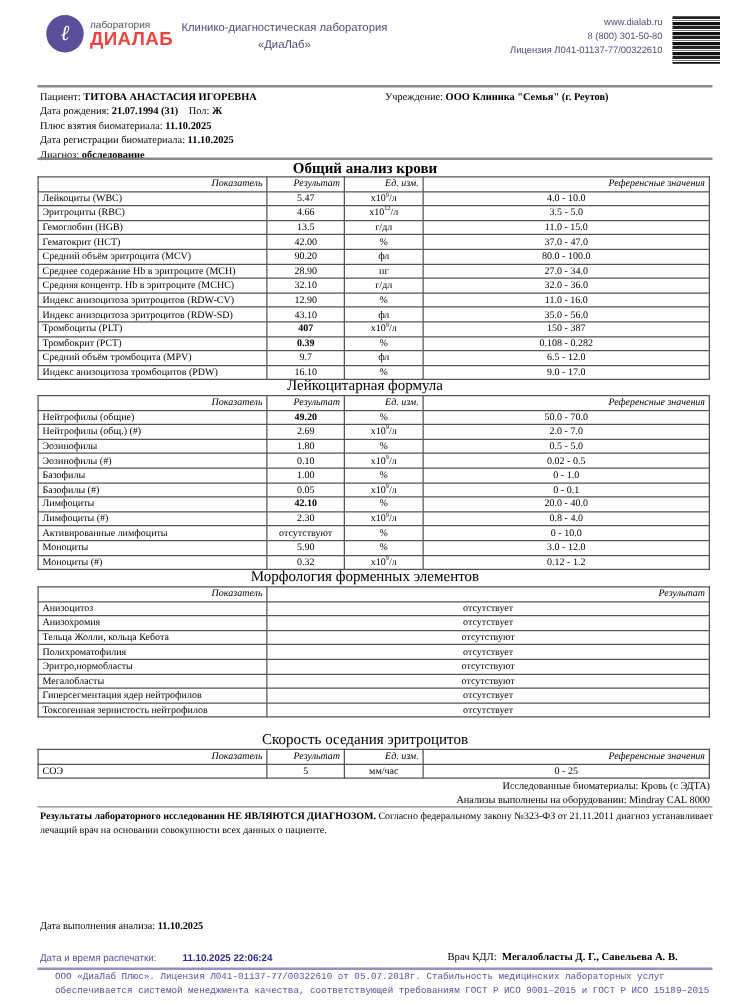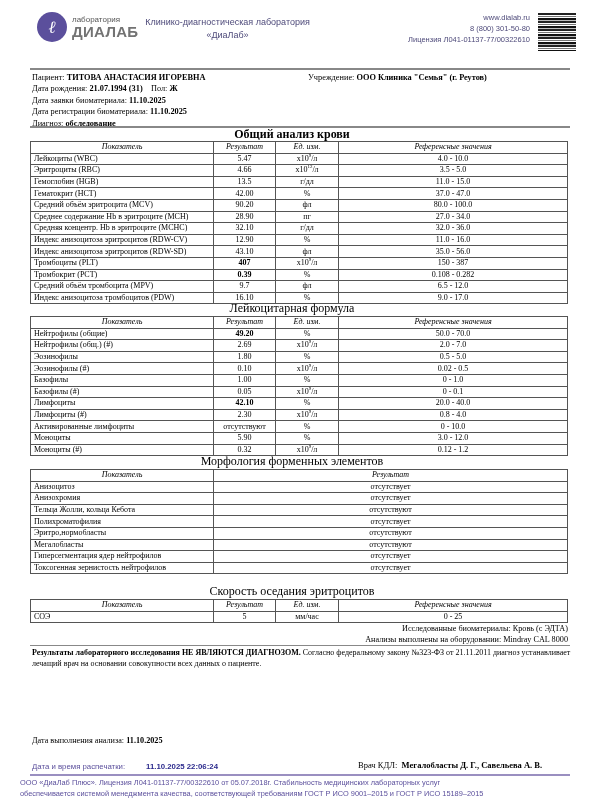--- a/index.html
+++ b/index.html
@@ -2,44 +2,44 @@
 <html><head>
 <meta charset="utf-8">
 <style>
   html,body{margin:0;padding:0;background:#fff;}
   body{width:600px;height:803px;position:relative;overflow:hidden;font-family:"Liberation Serif",serif;color:#000;}
   .header{position:absolute;left:0;top:0;width:600px;height:62px;}
   .logo{position:absolute;left:37px;top:12px;display:flex;align-items:center;}
   .logo-circle{width:30px;height:30px;border-radius:50%;background:#5b4f9c;display:flex;align-items:center;justify-content:center;color:#fff;font-family:"DejaVu Serif",serif;font-style:italic;font-size:17px;}
   .logo-text{margin-left:5px;line-height:1;}
   .logo-small{font-family:"Liberation Sans",sans-serif;font-size:8px;color:#555;}
-  .logo-big{font-family:"Liberation Sans",sans-serif;font-weight:bold;font-size:15px;color:#737373;letter-spacing:0.3px;}
+  .logo-big{font-family:"Liberation Sans",sans-serif;font-weight:bold;font-size:15px;color:#ef4444;letter-spacing:0.3px;}
   .lab-name{position:absolute;left:145px;top:16px;width:165px;text-align:center;font-family:"Liberation Sans",sans-serif;font-size:9px;color:#4e4a7a;line-height:13px;}
   .contacts{position:absolute;right:70px;top:12px;text-align:right;font-family:"Liberation Sans",sans-serif;font-size:7.5px;color:#4e4a7a;line-height:11px;}
   .barcode{position:absolute;left:538px;top:13px;width:38px;height:38px;background:repeating-linear-gradient(180deg,#222 0 2px,#fff 2px 3px,#777 3px 4px,#fff 4px 5px,#111 5px 7px,#bbb 7px 8px);}
   .rule{position:absolute;left:30px;width:540px;height:2px;background:#888;}
   .patient{position:absolute;left:32px;top:72px;width:540px;font-size:8.3px;line-height:11.4px;}
   .patient .col{position:absolute;top:0;}
   .patient b{font-weight:bold;}
   .section-title{position:absolute;left:22px;width:540px;text-align:center;font-size:12px;}
   .section-title.bold{font-weight:bold;}
   table{position:absolute;left:30px;width:538px;border-collapse:collapse;font-size:8px;}
   td,th{border:1px solid #555;padding:0 3px;height:10.6px;line-height:10px;white-space:nowrap;}
-  th{font-weight:normal;font-style:italic;text-align:center;}
+  th{font-weight:normal;font-style:italic;text-align:right;}
   td.c{text-align:center;}
   td.b{font-weight:bold;}
   sup{font-size:5px;line-height:0;}
   .rightnote{position:absolute;right:32px;font-size:8.2px;text-align:right;}
   .disclaimer{position:absolute;left:32px;top:647px;width:540px;font-size:8px;line-height:11px;}
   .footer-date{position:absolute;left:32px;top:736px;font-size:8.2px;}
   .print{position:absolute;left:32px;top:762px;font-family:"Liberation Sans",sans-serif;font-size:7.8px;color:#5b4f9c;}
   .print-val{position:absolute;left:146px;top:762px;font-family:"Liberation Sans",sans-serif;font-size:7.8px;color:#2b2a8c;font-weight:bold;}
   .doctor{position:absolute;left:358px;top:760px;font-size:8.5px;}
   .foot-rule{position:absolute;left:30px;top:774px;width:540px;height:2px;background:#9a8fc0;}
-  .license{position:absolute;left:20px;top:777px;width:540px;font-family:Liberation Sans, sans-serif;font-size:7.4px;line-height:11px;color:#5b4f9c;}
+  .license{position:absolute;left:44px;top:777px;width:540px;font-family:Liberation Mono, monospace;font-size:7.4px;line-height:11px;color:#5b4f9c;}
 </style>
 </head>
 <body>
 
 <div class="header">
   <div class="logo">
     <div class="logo-circle">ℓ</div>
     <div class="logo-text">
       <div class="logo-small">лаборатория</div>
       <div class="logo-big">ДИАЛАБ</div>
@@ -56,21 +56,21 @@
   </div>
   <div class="barcode"></div>
 </div>
 
 <div class="rule" style="top:68px"></div>
 
 <div class="patient">
   <div class="col" style="left:0">
     <div><span>Пациент:</span> <b>ТИТОВА АНАСТАСИЯ ИГОРЕВНА</b></div>
     <div><span>Дата рождения:</span> <b>21.07.1994 (31)</b>&nbsp;&nbsp;&nbsp; <span>Пол:</span> <b>Ж</b></div>
-    <div><span>Дата заявки биоматериала:</span> <b>11.10.2025</b></div>
+    <div><span>Плюс взятия биоматериала:</span> <b>11.10.2025</b></div>
     <div><span>Дата регистрации биоматериала:</span> <b>11.10.2025</b></div>
     <div><span>Диагноз:</span> <b>обследование</b></div>
   </div>
   <div class="col" style="left:276px">
     <div><span>Учреждение:</span> <b>ООО Клиника "Семья" (г. Реутов)</b></div>
   </div>
 </div>
 
 <div class="rule" style="top:126px"></div>
 

